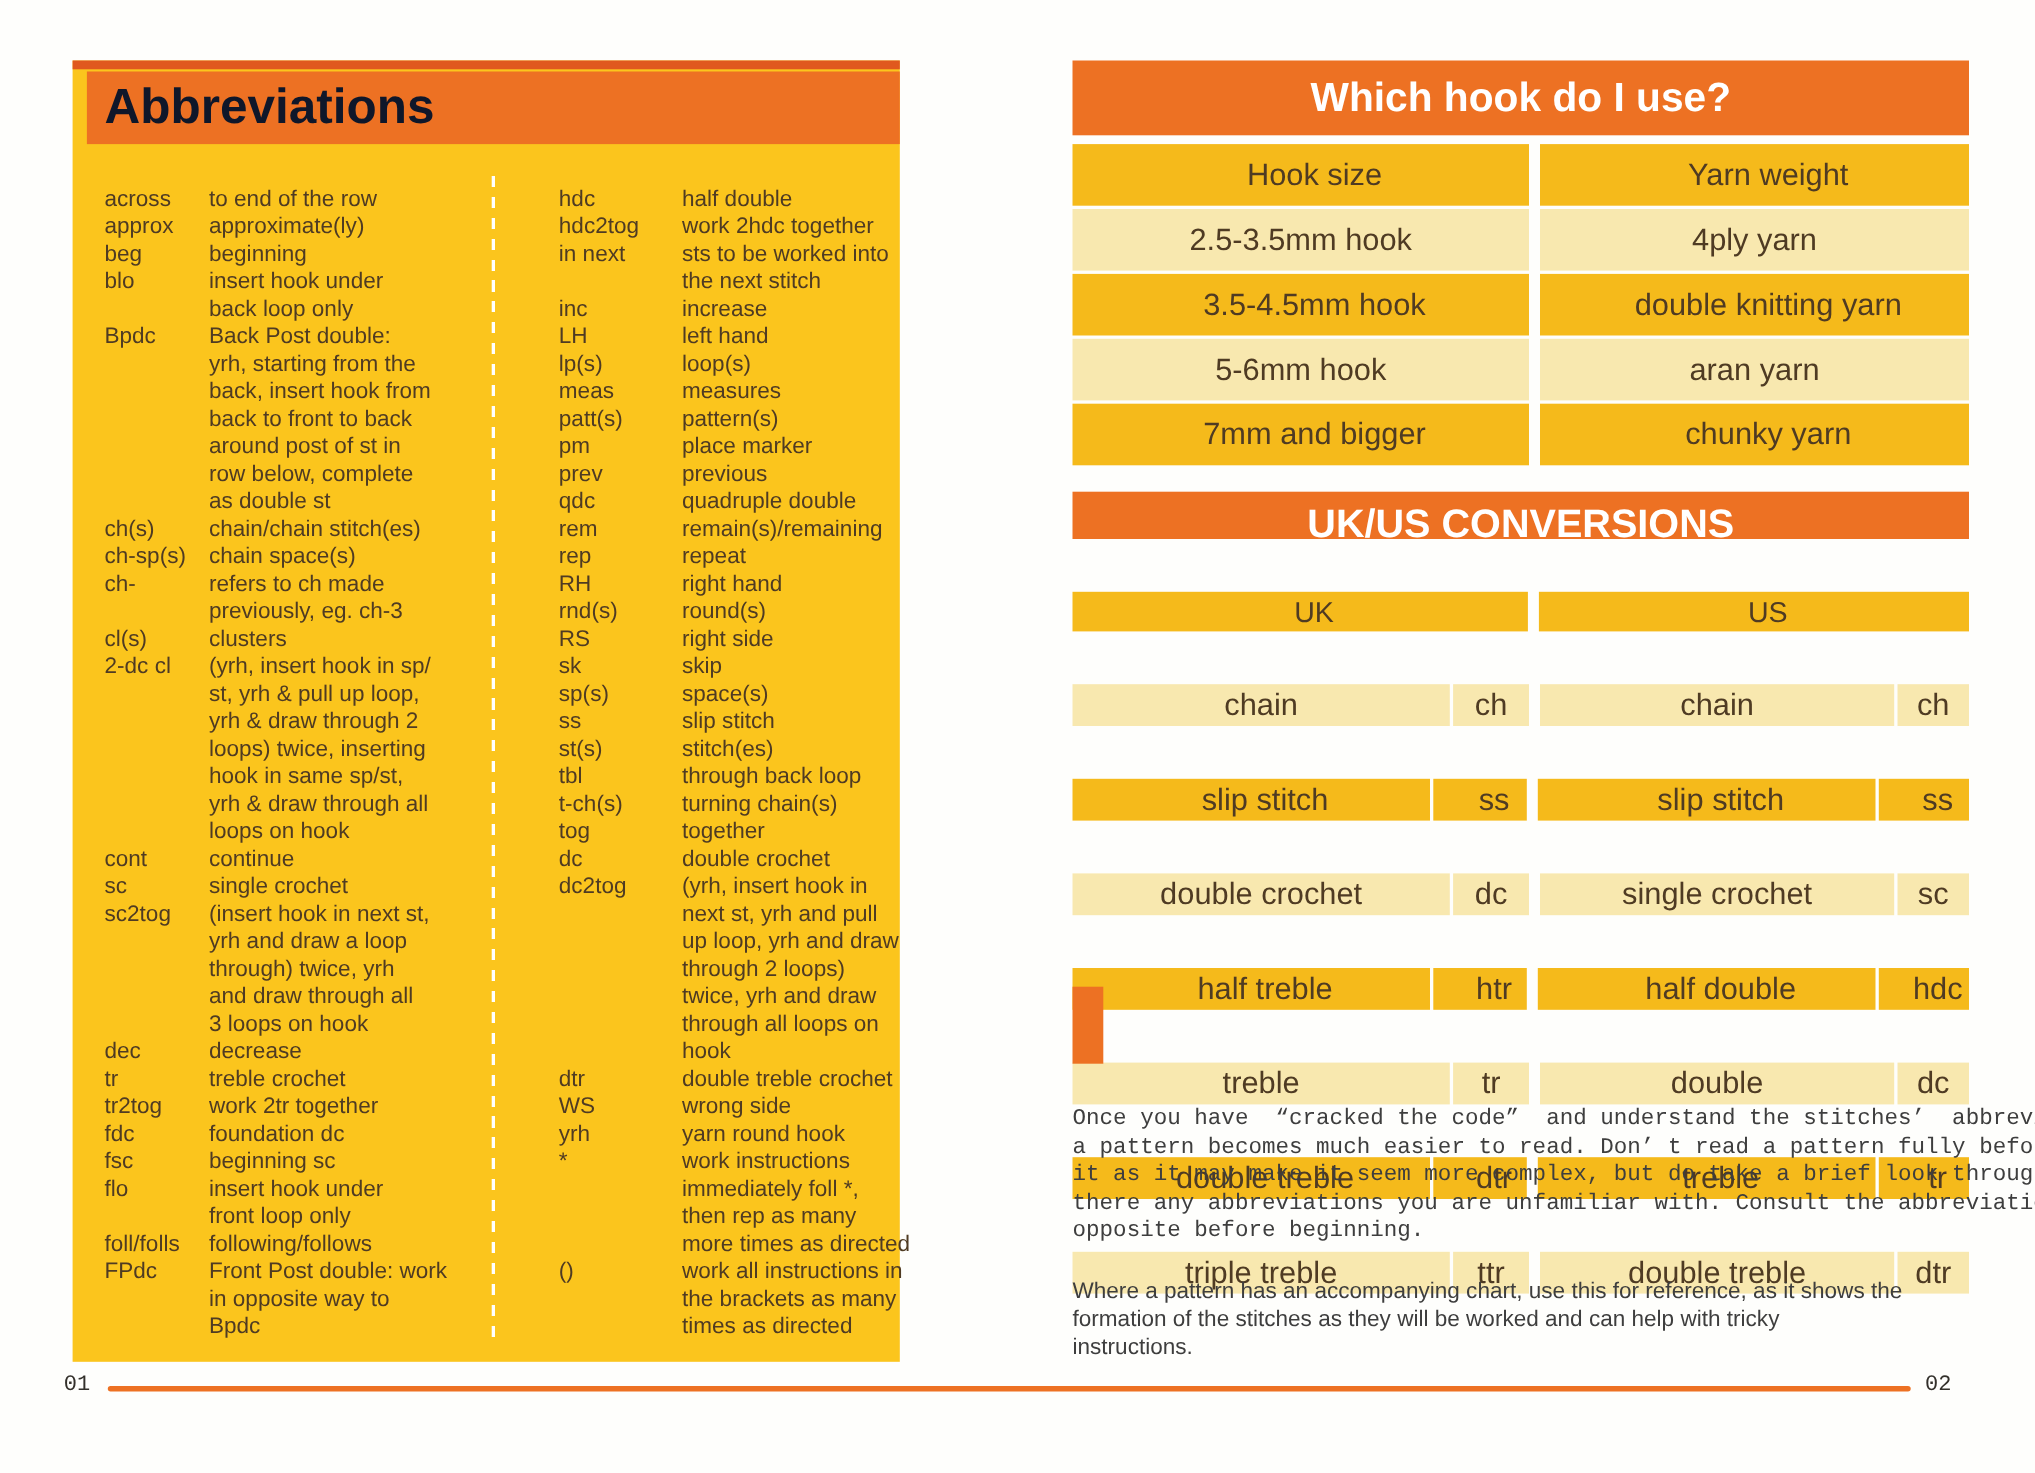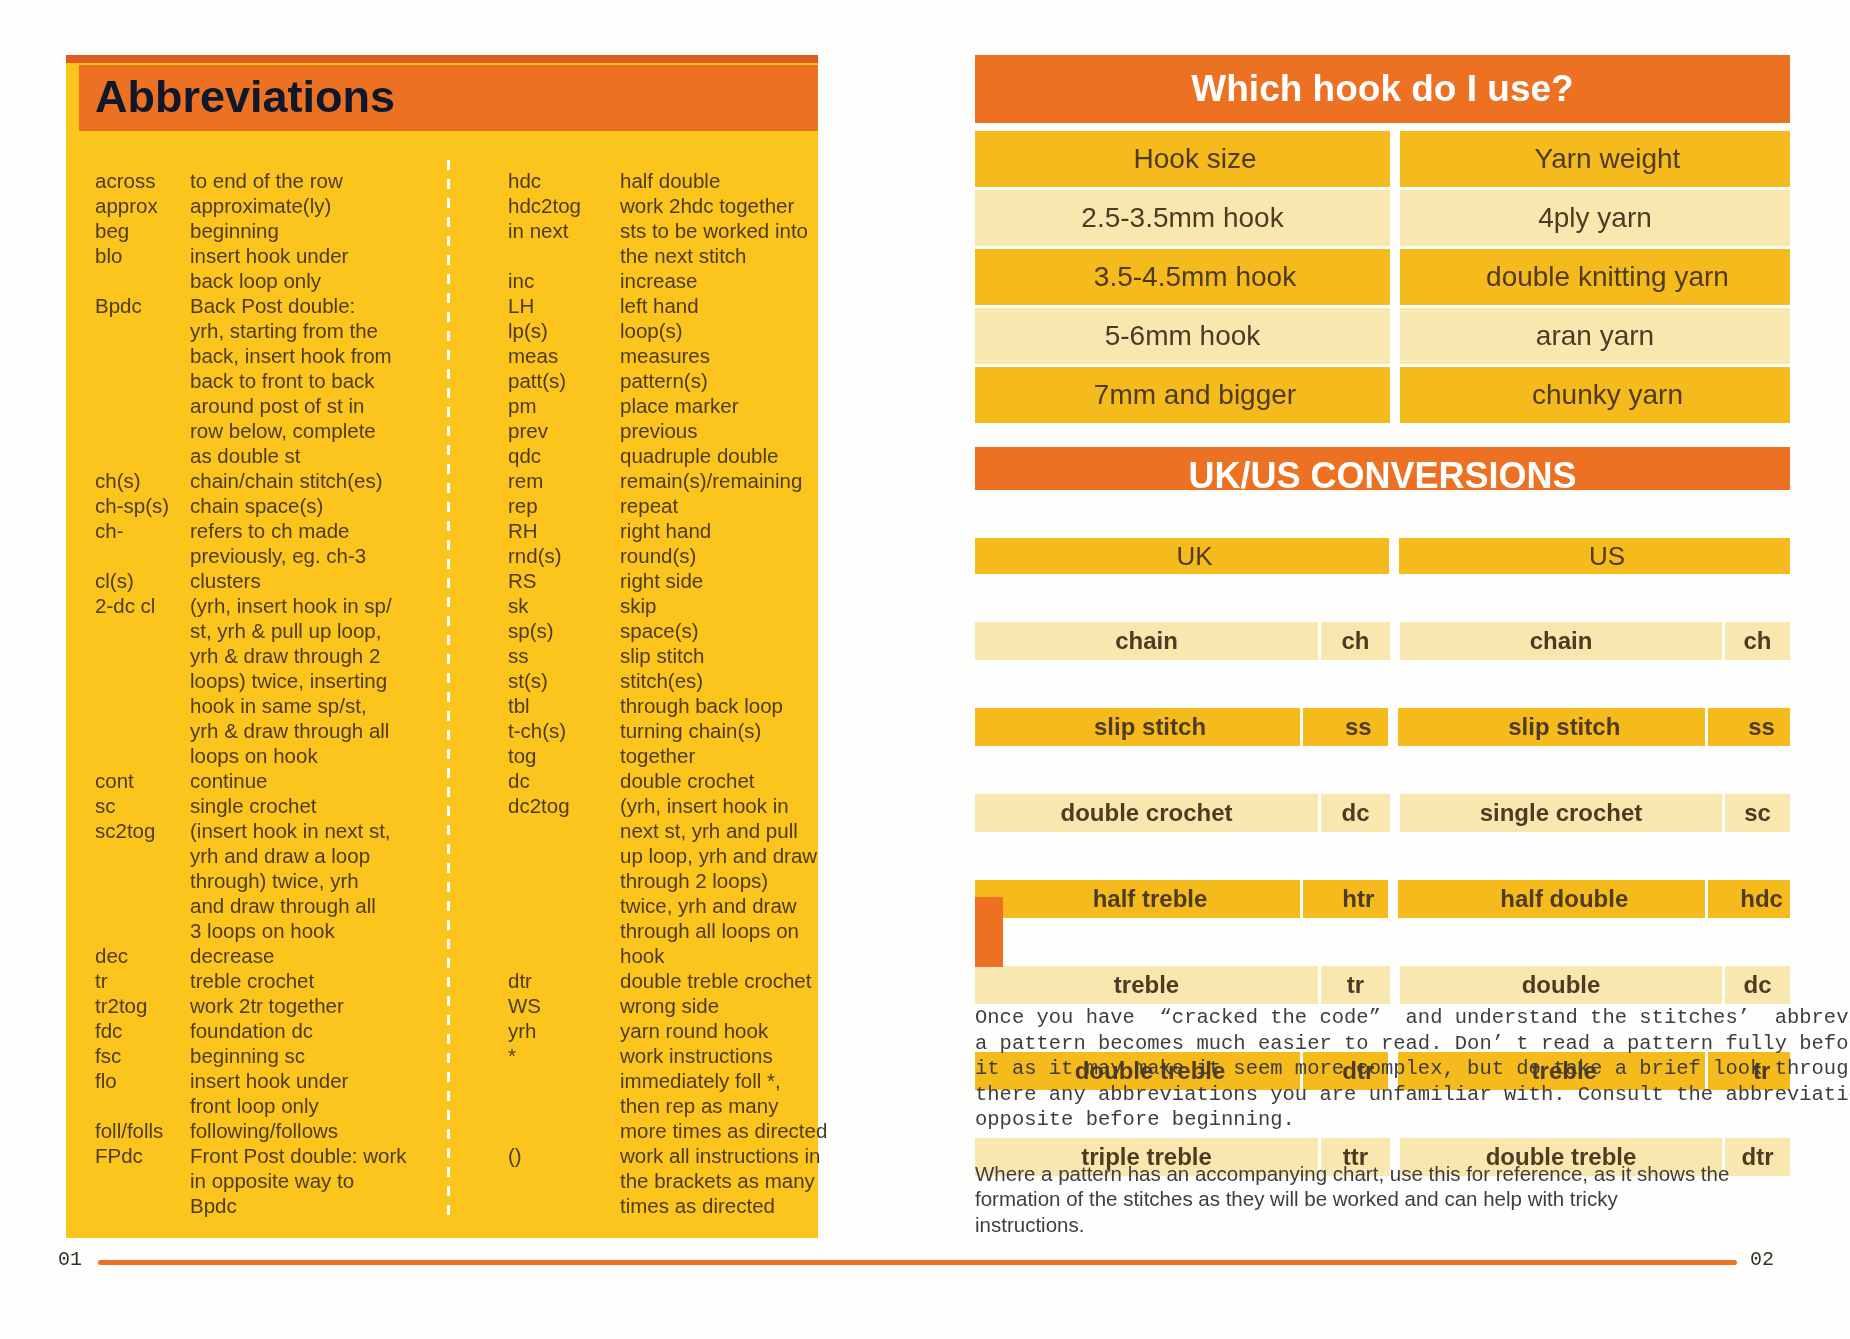--- a/index.html
+++ b/index.html
@@ -34,21 +34,21 @@
   .bg-pale{background:#F8E8AF;}
 
   
   #hook-table{margin-top:8px;display:grid;grid-template-columns:415px 390px;gap:3px 10px;}
   .hcell{height:56px;line-height:56px;text-align:center;font-size:28px;color:#4F3B23;}
 
   
   #conv-table{margin-top:12px;}
   .cv-row{display:flex;margin-bottom:3px;text-align:center;color:#4F3B23;margin-top:48px;}
   .cv-hrow .cv-cell{height:36px;line-height:36px;font-size:26px;}
-  .cv-drow .cv-cell{height:38px;line-height:38px;font-size:24px;font-weight:bold;}
+  .cv-drow .cv-cell{height:38px;line-height:38px;font-size:28px;}
   .cv-uk{width:415px;margin-right:10px;}
   .cv-us{width:390px;}
   .cv-n1{width:343px;margin-right:3px;}
   .cv-a1{width:69px;margin-right:10px;}
   .cv-n2{width:322px;margin-right:3px;}
   .cv-a2{width:65px;}
 
   
   #tips-section{position:absolute;left:975px;top:897px;width:845px;}
   .tips-title-row{display:flex;}

